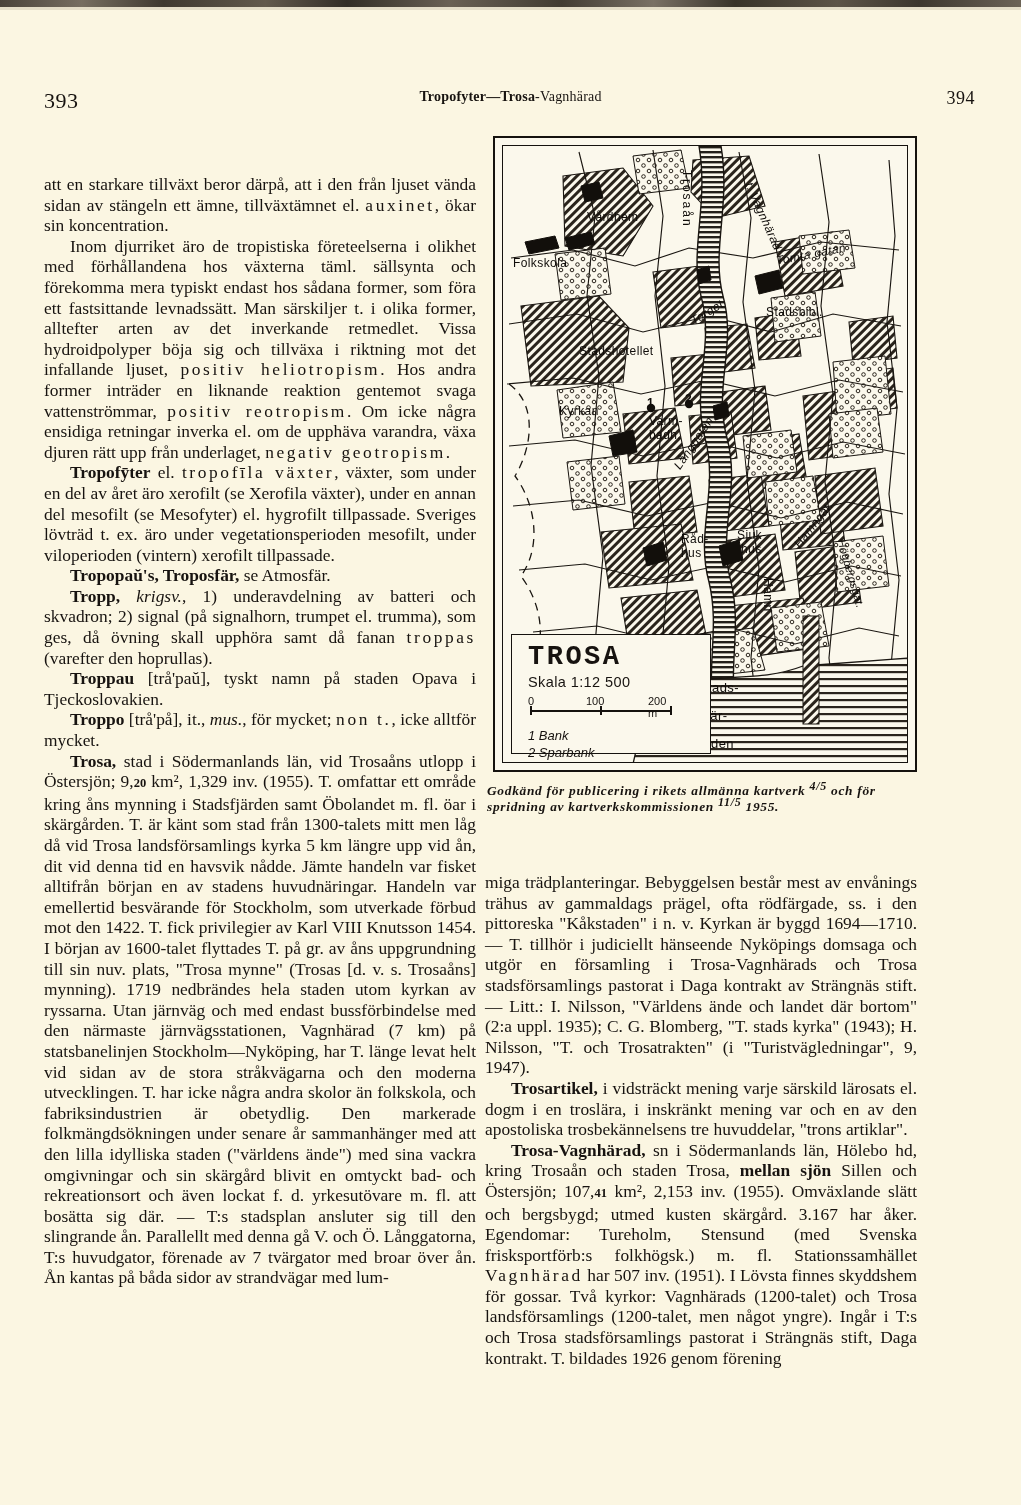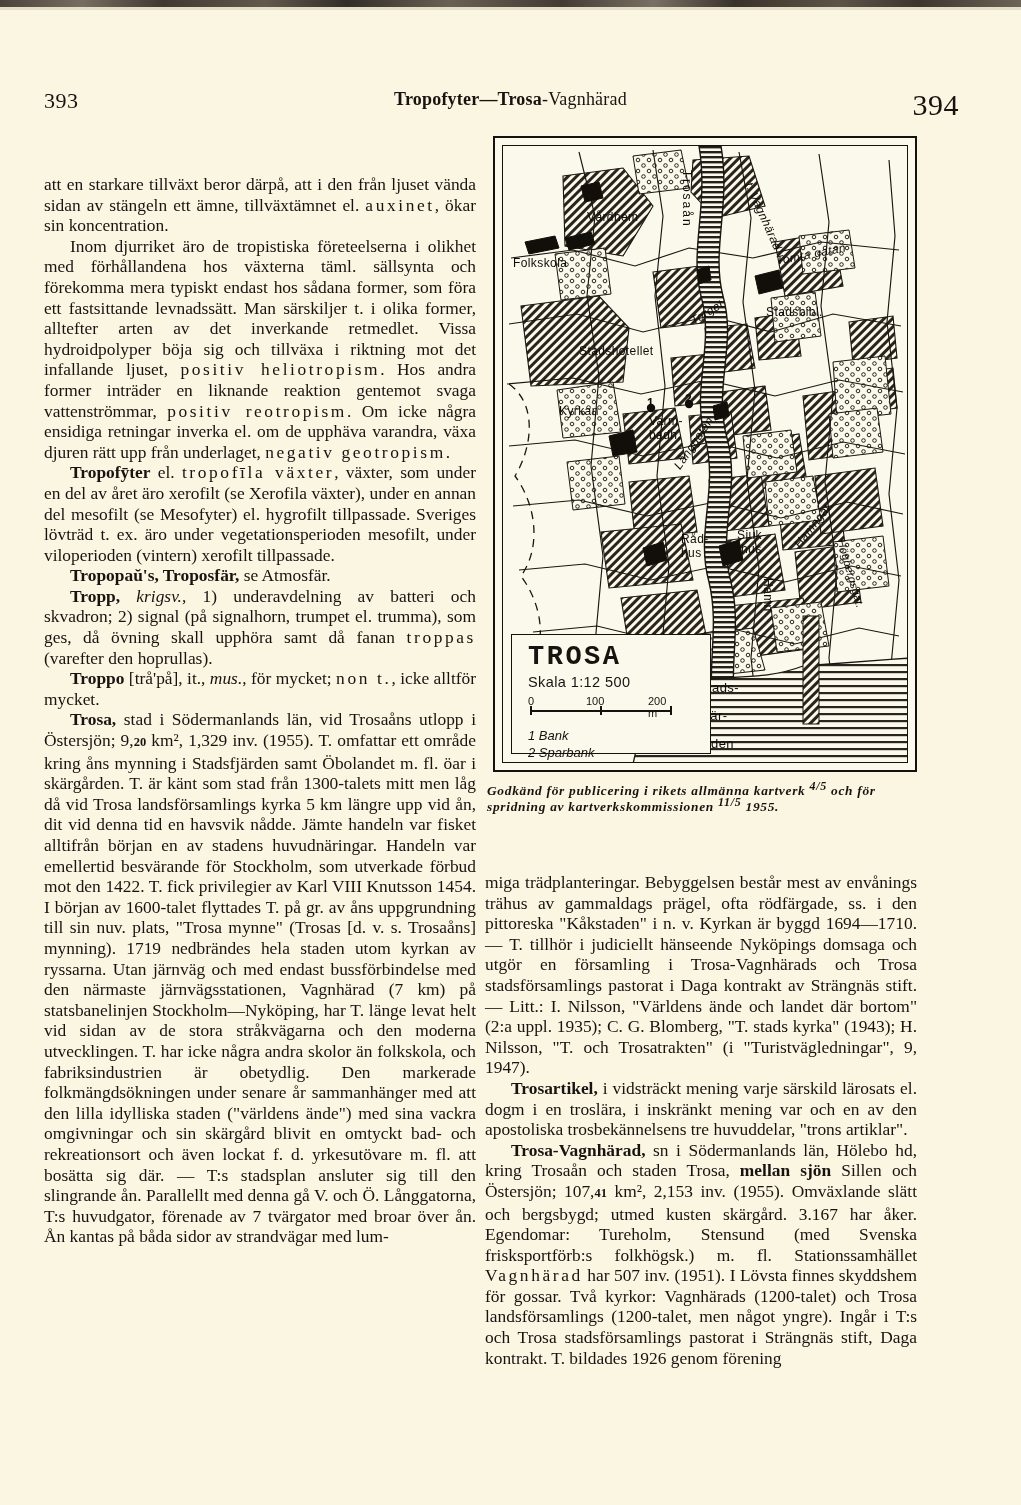--- a/index.html
+++ b/index.html
@@ -24,24 +24,24 @@
   }
   .page{
     position:absolute;left:0;top:10px;width:1021px;height:1495px;
   }
 
   
   .header{
     position:absolute;left:0;top:78px;width:1021px;height:34px;
   }
   .folio-l{position:absolute;left:44px;top:0;font-size:22px;letter-spacing:.5px;}
-  .folio-r{position:absolute;right:62px;top:0;font-size:30px;letter-spacing:.5px;}
+  .folio-r{position:absolute;right:46px;top:0;font-size:18px;letter-spacing:.5px;}
   .head-title{
     position:absolute;left:0;right:0;top:1px;text-align:center;
-    font-size:18px;letter-spacing:.2px;
+    font-size:14px;letter-spacing:.2px;
   }
   .head-title b{font-weight:700;}
   .head-title .reg{font-weight:400;}
 
   
   .col{
     position:absolute;top:124px;width:432px;
     font-size:17.4px;line-height:20.6px;
     text-align:justify;
     -webkit-hyphens:none;hyphens:none;
@@ -131,20 +131,21 @@
     <div class="head-title"><b>Tropofyter—Trosa</b><span class="reg">-Vagnhärad</span></div>
     <div class="folio-r">394</div>
   </div>
 
   <div class="col col-left" id="colL">
       <p class="flush"><span>att en starkare tillväxt beror därpå, att i den från ljuset vända sidan av stängeln ett ämne, tillväxtämnet el. </span><span class="sp">auxinet</span><span>, ökar sin koncentration.</span></p>
       <p class="ind"><span>Inom djurriket äro de tropistiska företeelserna i olikhet med förhållandena hos växterna täml. sällsynta och förekomma mera typiskt endast hos sådana former, som föra ett fastsittande levnadssätt. Man särskiljer t. i olika former, alltefter arten av det inverkande retmedlet. Vissa hydroidpolyper böja sig och tillväxa i riktning mot det infallande ljuset, </span><span class="sp">positiv heliotropism</span><span>. Hos andra former inträder en liknande reaktion gentemot svaga vattenströmmar, </span><span class="sp">positiv reotropism</span><span>. Om icke några ensidiga retningar inverka el. om de upphäva varandra, växa djuren rätt upp från underlaget, </span><span class="sp">negativ geotropism</span><span>.</span></p>
       <p class="ind"><b>Tropofȳter</b><span> el. </span><span class="sp">tropofīla växter</span><span>, växter, som under en del av året äro xerofilt (se Xerofila växter), under en annan del mesofilt (se Mesofyter) el. hygrofilt tillpassade. Sveriges lövträd t. ex. äro under vegetationsperioden mesofilt, under viloperioden (vintern) xerofilt tillpassade.</span></p>
       <p class="ind"><b>Tropopaŭ's, Troposfär,</b><span> se Atmosfär.</span></p>
       <p class="ind"><b>Tropp,</b><span> </span><i>krigsv.</i><span>, 1) underavdelning av batteri och skvadron; 2) signal (på signalhorn, trumpet el. trumma), som ges, då övning skall upphöra samt då fanan </span><span class="sp">troppas</span><span> (varefter den hoprullas).</span></p>
+      <p class="ind"><b>Troppau</b><span> [trå'paŭ], tyskt namn på staden Opava i Tjeckoslovakien.</span></p>
       <p class="ind"><b>Troppo</b><span> [trå'på], it., </span><i>mus.</i><span>, för mycket; </span><span class="sp">non t.</span><span>, icke alltför mycket.</span></p>
       <p class="ind"><b>Trosa,</b><span> stad i Södermanlands län, vid Trosaåns utlopp i Östersjön; 9,</span><span class="small-no">20</span><span> km², 1,329 inv. (1955). T. omfattar ett område kring åns mynning i Stadsfjärden samt Öbolandet m. fl. öar i skärgården. T. är känt som stad från 1300-talets mitt men låg då vid Trosa landsförsamlings kyrka 5 km längre upp vid ån, dit vid denna tid en havsvik nådde. Jämte handeln var fisket alltifrån början en av stadens huvudnäringar. Handeln var emellertid besvärande för Stockholm, som utverkade förbud mot den 1422. T. fick privilegier av Karl VIII Knutsson 1454. I början av 1600-talet flyttades T. på gr. av åns uppgrundning till sin nuv. plats, "Trosa mynne" (Trosas [d. v. s. Trosaåns] mynning). 1719 nedbrändes hela staden utom kyrkan av ryssarna. Utan järnväg och med endast bussförbindelse med den närmaste järnvägsstationen, Vagnhärad (7 km) på statsbanelinjen Stockholm—Nyköping, har T. länge levat helt vid sidan av de stora stråkvägarna och den moderna utvecklingen. T. har icke några andra skolor än folkskola, och fabriksindustrien är obetydlig. Den markerade folkmängdsökningen under senare år sammanhänger med att den lilla idylliska staden ("världens ände") med sina vackra omgivningar och sin skärgård blivit en omtyckt bad- och rekreationsort och även lockat f. d. yrkesutövare m. fl. att bosätta sig där. — T:s stadsplan ansluter sig till den slingrande ån. Parallellt med denna gå V. och Ö. Långgatorna, T:s huvudgator, förenade av 7 tvärgator med broar över ån. Ån kantas på båda sidor av strandvägar med lum-</span></p>
     </div>
 
   <div class="col col-right" id="colR">
       <p class="flush"><span>miga trädplanteringar. Bebyggelsen består mest av envånings trähus av gammaldags prägel, ofta rödfärgade, ss. i den pittoreska "Kåkstaden" i n. v. Kyrkan är byggd 1694—1710. — T. tillhör i judiciellt hänseende Nyköpings domsaga och utgör en församling i Trosa-Vagnhärads och Trosa stadsförsamlings pastorat i Daga kontrakt av Strängnäs stift. — Litt.: I. Nilsson, "Världens ände och landet där bortom" (2:a uppl. 1935); C. G. Blomberg, "T. stads kyrka" (1943); H. Nilsson, "T. och Trosatrakten" (i "Turistvägledningar", 9, 1947).</span></p>
       <p class="ind"><b>Trosartikel,</b><span> i vidsträckt mening varje särskild lärosats el. dogm i en troslära, i inskränkt mening var och en av den apostoliska trosbekännelsens tre huvuddelar, "trons artiklar".</span></p>
       <p class="ind"><b>Trosa-Vagnhärad,</b><span> sn i Södermanlands län, Hölebo hd, kring Trosaån och staden Trosa, </span><b>mellan sjön</b><span> Sillen och Östersjön; 107,</span><span class="small-no">41</span><span> km², 2,153 inv. (1955). Omväxlande slätt och bergsbygd; utmed kusten skärgård. 3.167 har åker. Egendomar: Tureholm, Stensund (med Svenska frisksportförb:s folkhögsk.) m. fl. Stationssamhället </span><span class="sp">Vagnhärad</span><span> har 507 inv. (1951). I Lövsta finnes skyddshem för gossar. Två kyrkor: Vagnhärads (1200-talet) och Trosa landsförsamlings (1200-talet, men något yngre). Ingår i T:s och Trosa stadsförsamlings pastorat i Strängnäs stift, Daga kontrakt. T. bildades 1926 genom förening</span></p>
     </div>
 

